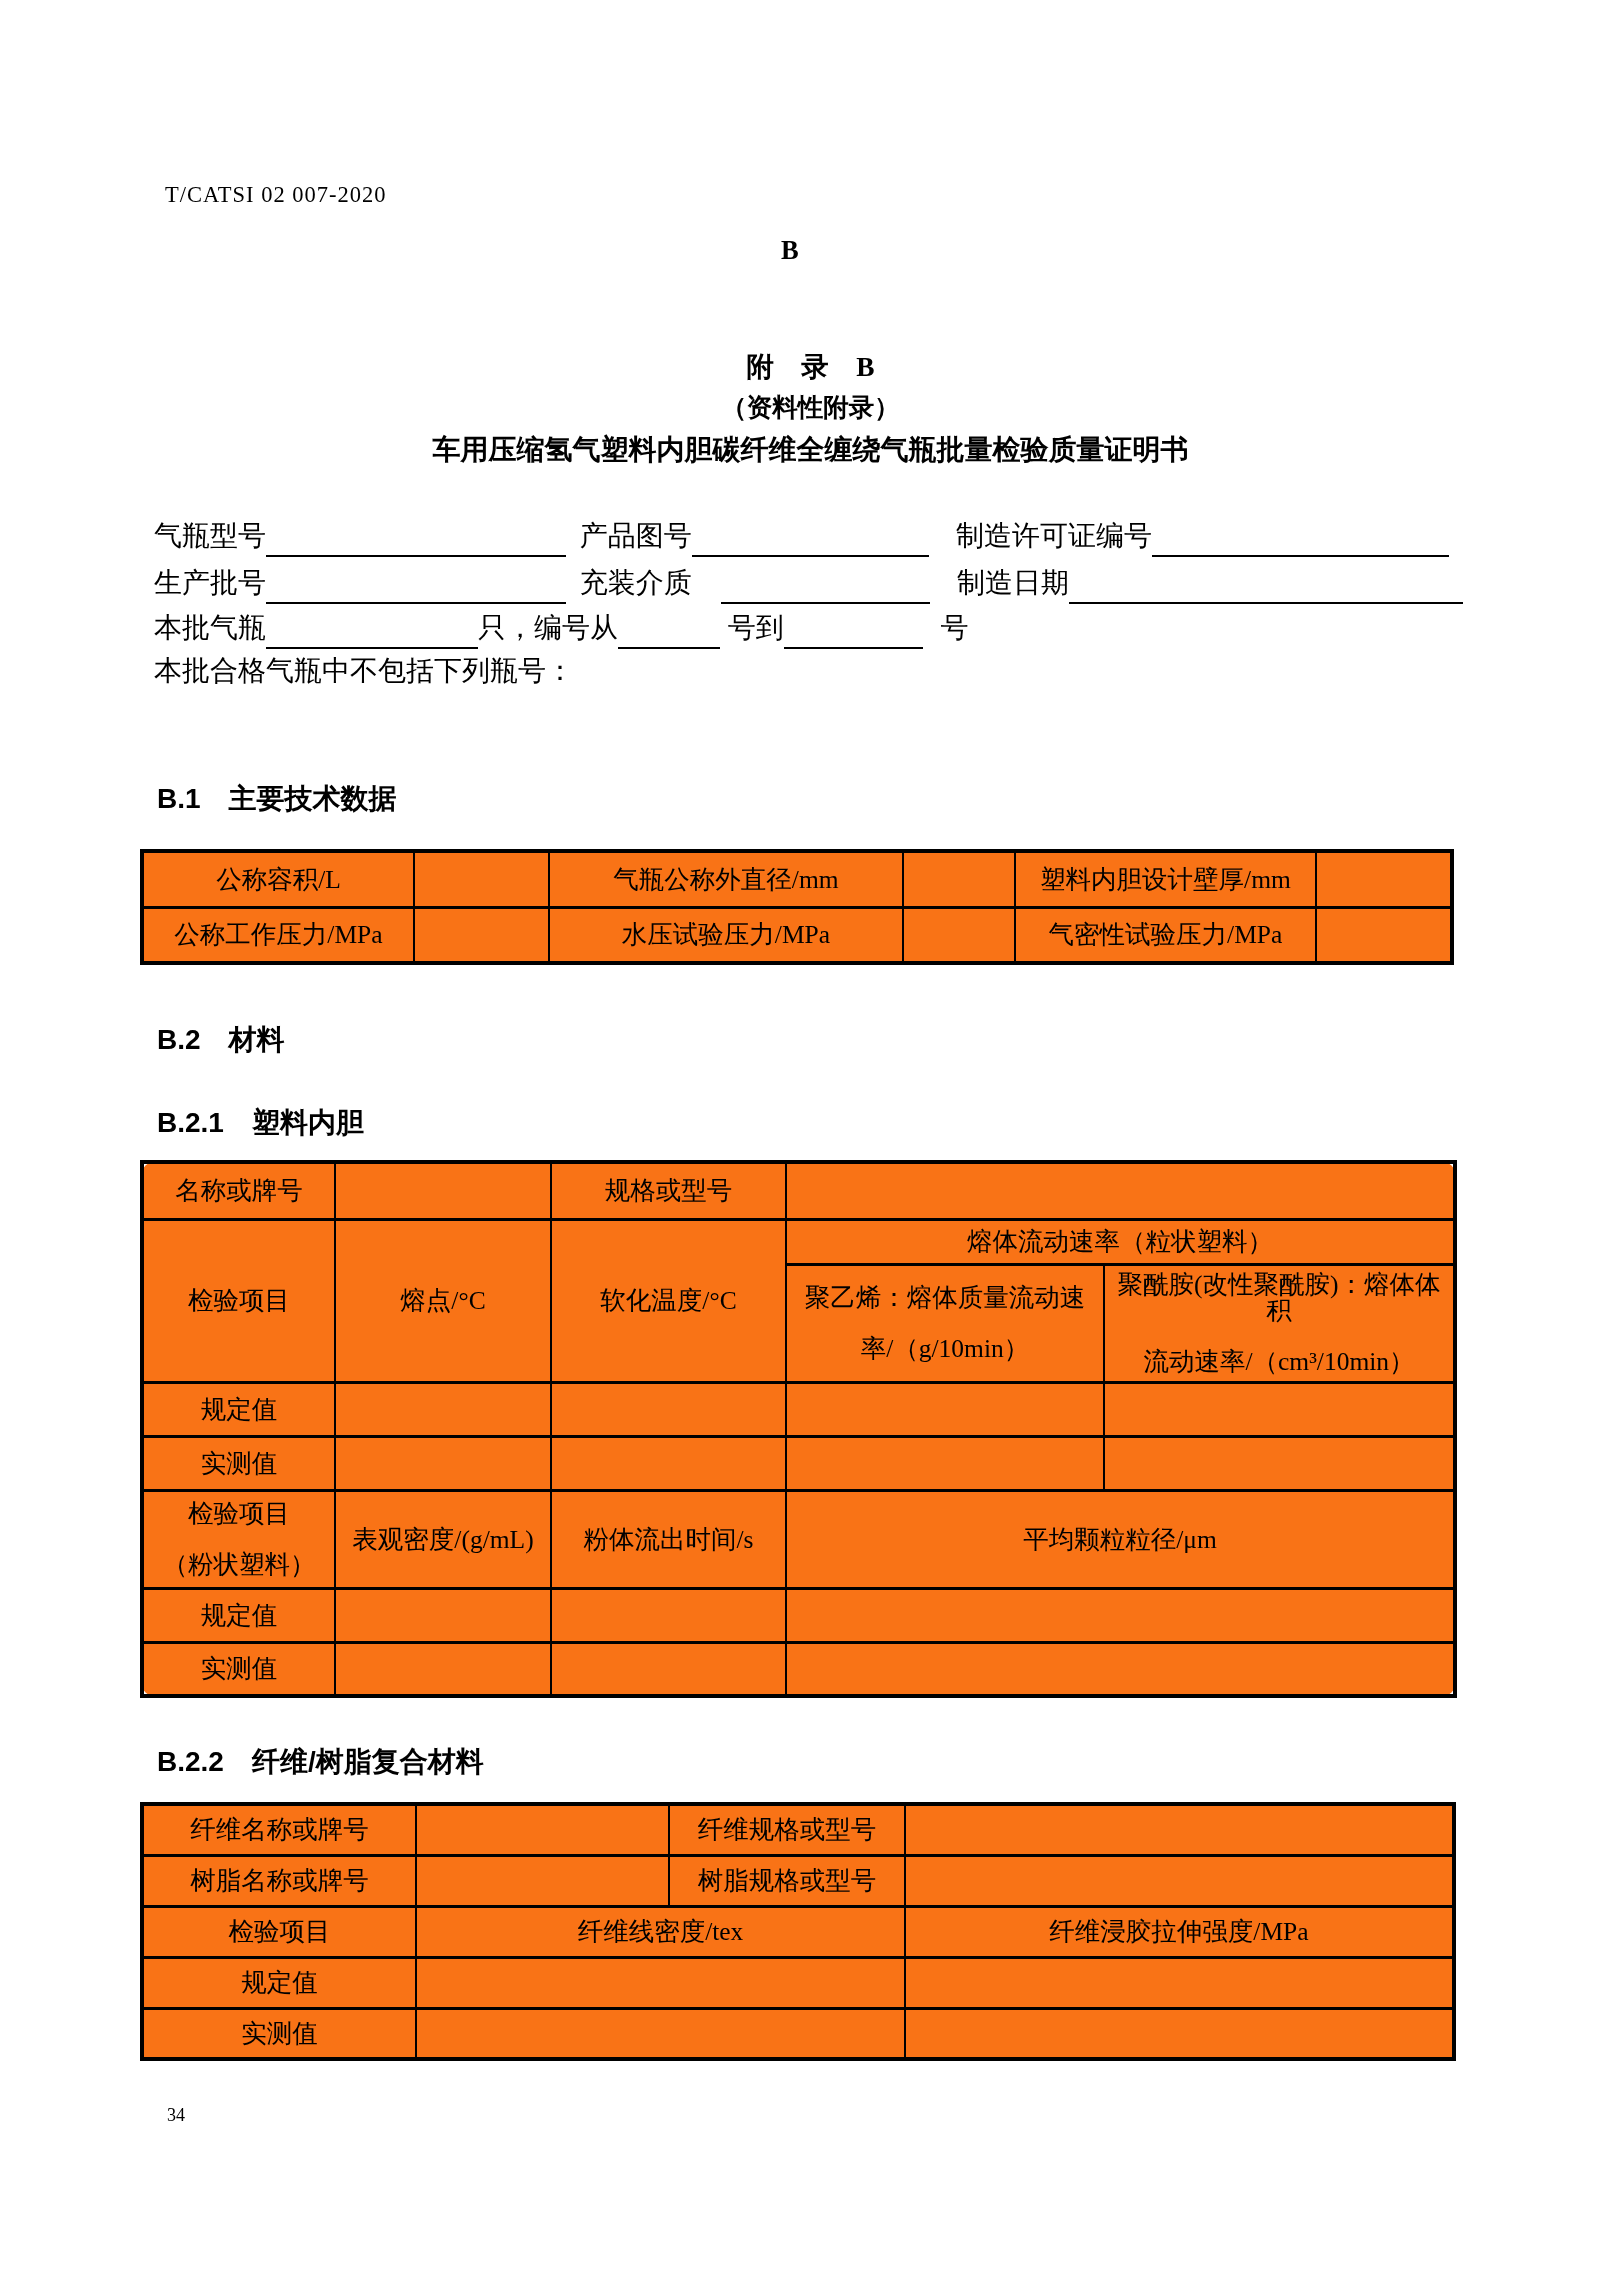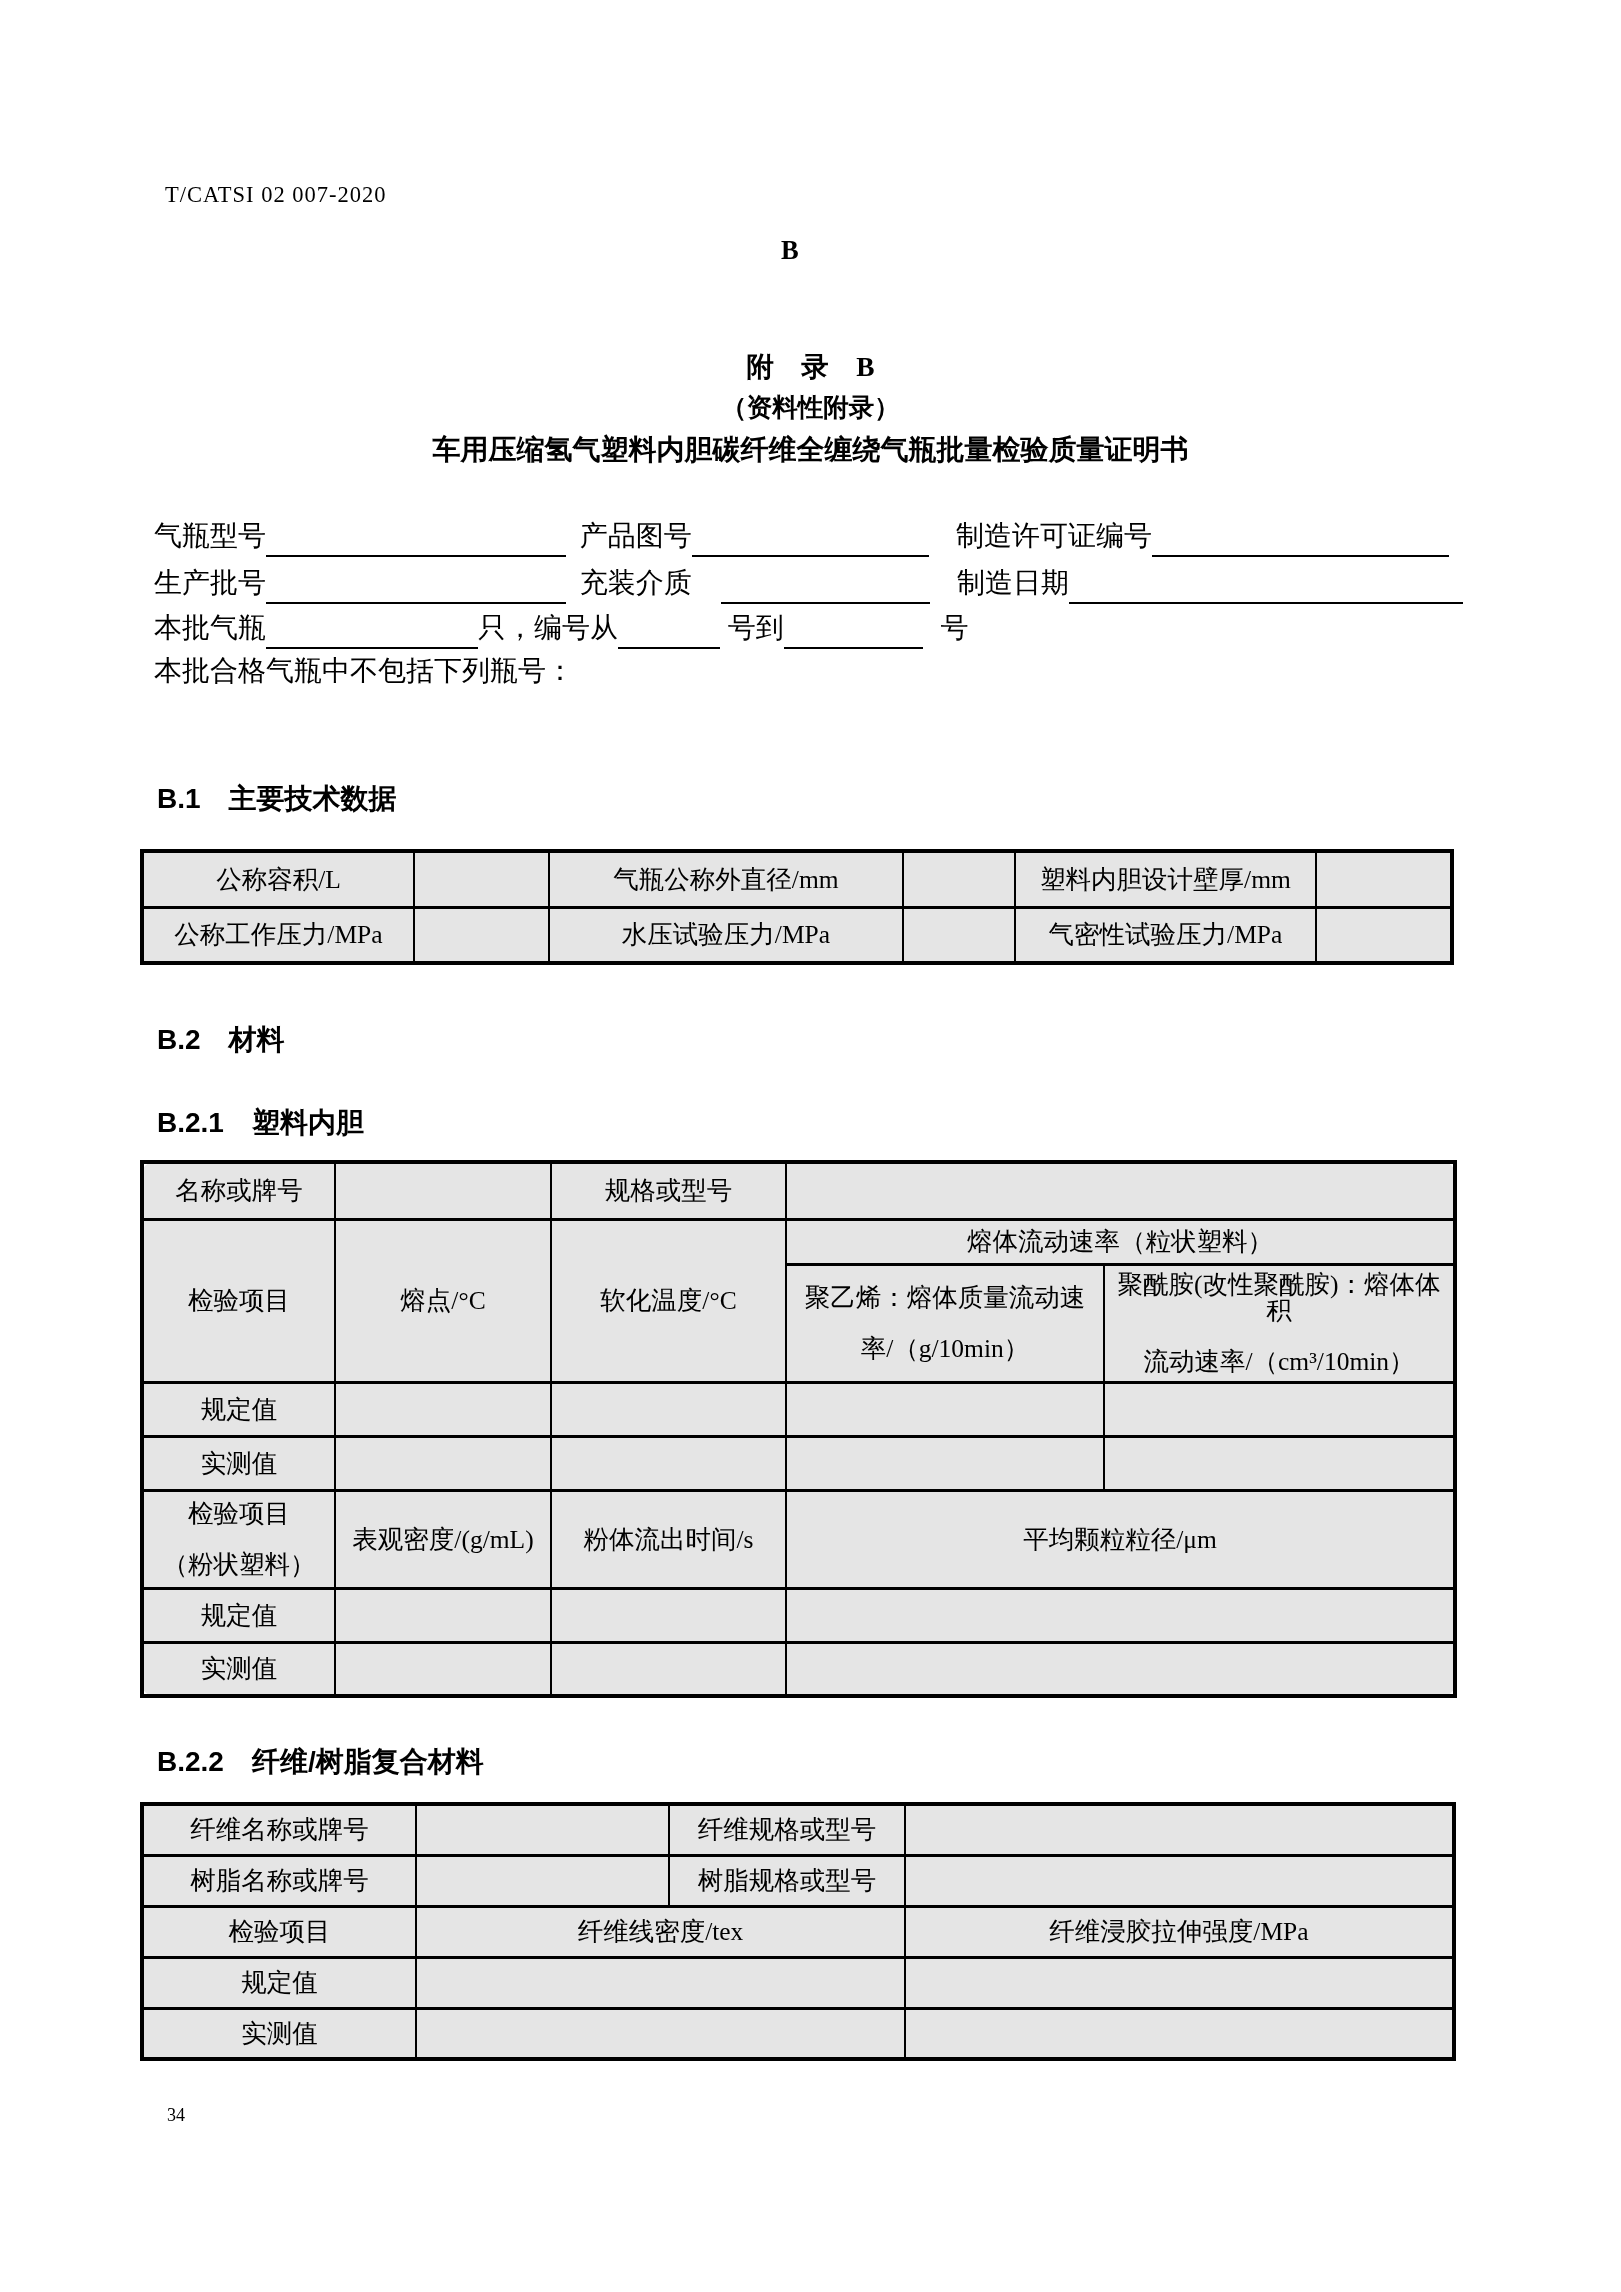--- a/index.html
+++ b/index.html
@@ -17,21 +17,21 @@
   .letter-mark{left:781px;top:235px;font-size:26.5px;font-weight:bold;}
   .center-line{left:0;width:1621px;text-align:center;}
   .apx-title{top:349px;font-size:27.4px;font-weight:bold;}
   .apx-sub{top:390px;font-size:25.5px;font-weight:bold;}
   .apx-name{top:431px;font-size:28px;font-weight:bold;}
   .form-row{left:154px;font-size:28px;line-height:43px;white-space:nowrap;}
   .ul{display:inline-block;border-bottom:2.9px solid #000;height:37px;vertical-align:bottom;}
   .heading{font-family:"Liberation Sans","DejaVu Sans",sans-serif;font-weight:bold;font-size:28px;left:157px;}
   table.doc{
     border-collapse:collapse;position:absolute;table-layout:fixed;
-    left:140px;width:1312px;background:#e5e5e5;
+    left:140px;width:1312px;background:#f97316;
   }
   table.doc{border:4.9px solid #000;}
   table.doc td{
     border:2px solid #000;
     border-top-width:3.9px;border-bottom-width:3.9px;
     text-align:center;vertical-align:middle;
     font-size:25.5px;padding:0 3.9px;
     overflow:hidden;
   }
   td.thin-top{border-top-width:2px !important;}

